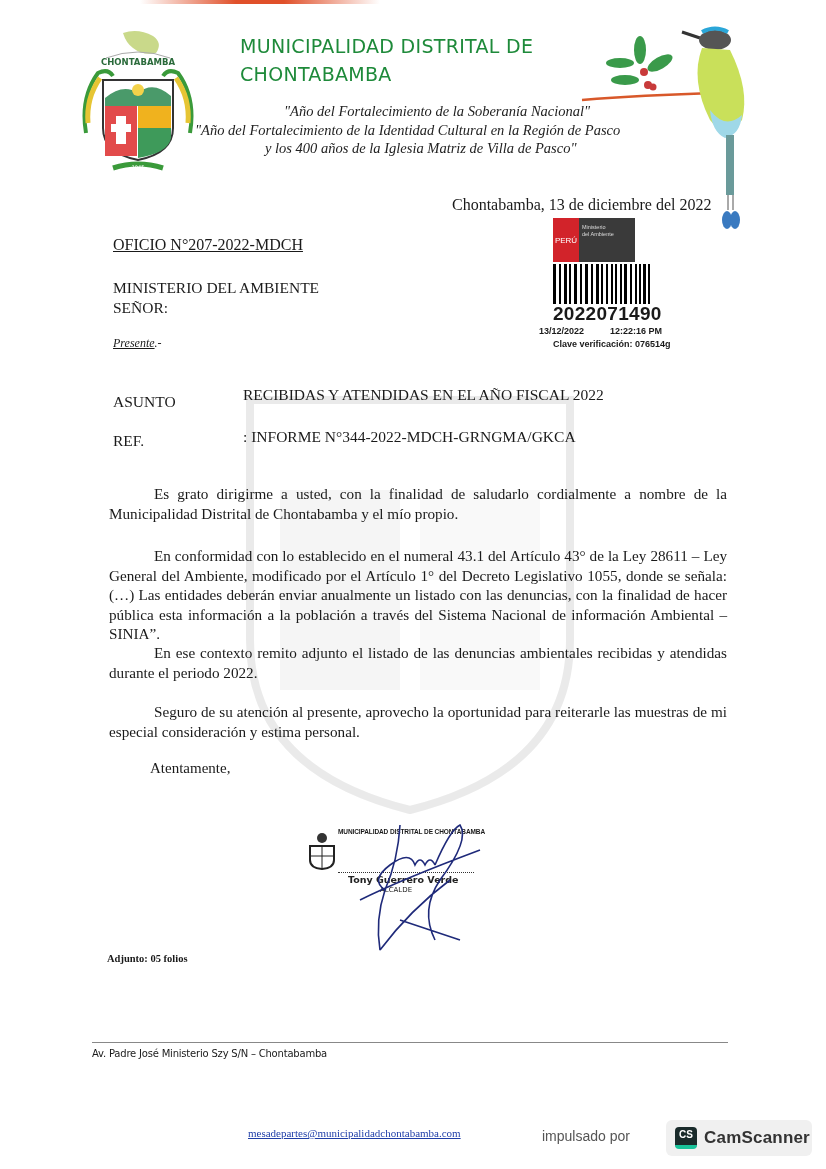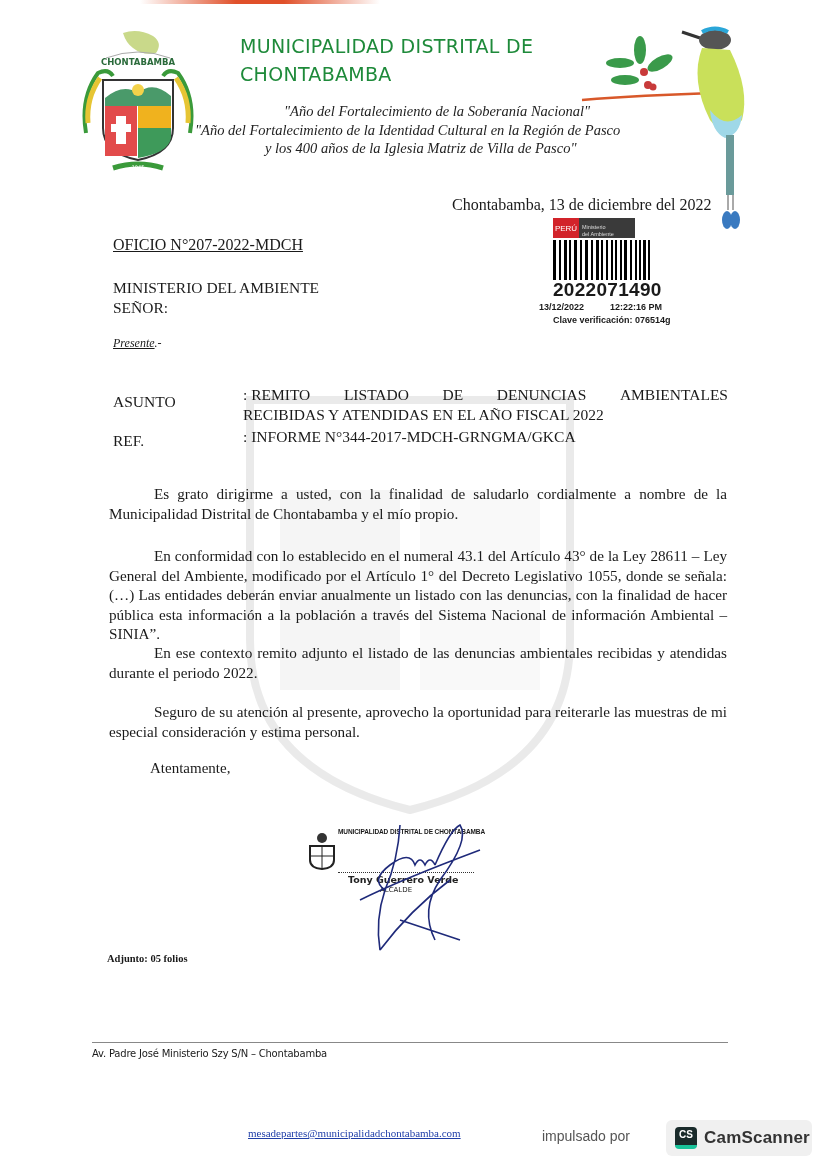--- a/index.html
+++ b/index.html
@@ -14,21 +14,21 @@
   .motto2{left:195px;top:121px;}
   .motto3{left:265px;top:139px;}
   .branch{left:580px;top:25px;width:170px;height:80px;}
   .bird{left:670px;top:20px;width:120px;height:220px;}
   .date{left:452px;top:184px;font-family:"Liberation Serif",serif;font-size:16px;margin-top:12px;}
   .oficio{left:113px;top:236px;font-size:16px;text-decoration:underline;font-family:"Liberation Serif",serif;}
   .senor{left:113px;top:278px;font-size:15.5px;line-height:20px;font-family:"Liberation Serif",serif;}
   .presente{left:113px;top:336px;font-size:12px;font-style:italic;font-family:"Liberation Serif",serif;}
   .presente span.u{text-decoration:underline;}
   .stamp{left:553px;top:218px;width:140px;}
-  .stamp-logo{display:flex;height:20px;width:82px;}
+  .stamp-logo{display:flex;height:44px;width:82px;}
   .stamp-peru{background:#d2232a;color:#fff;font-family:"Liberation Sans",sans-serif;font-size:8px;width:26px;display:flex;align-items:center;justify-content:center;}
   .stamp-min{background:#3a3a3a;color:#ddd;font-family:"Liberation Sans",sans-serif;font-size:5.5px;line-height:7px;padding:6px 3px;width:50px;}
   .barcode{display:flex;height:40px;margin-top:2px;gap:0;}
   .barcode span{display:block;height:100%;background:#000;}
   .bc-num{font-family:"Liberation Sans",sans-serif;font-weight:bold;font-size:19px;margin-top:0;line-height:20px;letter-spacing:.3px;}
   .bc-date{font-family:"Liberation Sans",sans-serif;font-weight:bold;font-size:9px;margin-left:-14px;margin-top:2px;white-space:nowrap;}
   .bc-date span+span{margin-left:26px;}
   .bc-clave{font-family:"Liberation Sans",sans-serif;font-weight:bold;font-size:9px;margin-top:3px;white-space:nowrap;}
   .asunto-label{left:113px;top:393px;font-size:15.5px;font-family:"Liberation Serif",serif;}
   .ref-label{left:113px;top:432px;font-size:15.5px;font-family:"Liberation Serif",serif;}
@@ -162,31 +162,24 @@
       <span style="width: 3px; margin-right: 2px;"></span>
       <span style="width: 2px; margin-right: 3px;"></span>
     </div>
   <div class="bc-num">2022071490</div>
   <div class="bc-date"><span>13/12/2022</span><span>12:22:16  PM</span></div>
   <div class="bc-clave">Clave verificación: 076514g</div>
 </div>
 
 <div class="abs asunto-label">ASUNTO</div>
 <div class="abs asunto-text">
-  <div class="line1" id="subject-line1">
-    <span>: REMITO</span>
-    <span>LISTADO</span>
-    <span>DE</span>
-    <span>DENUNCIAS</span>
-    <span>AMBIENTALES</span>
-  </div>
   <div>RECIBIDAS Y ATENDIDAS EN EL AÑO FISCAL 2022</div>
 </div>
 <div class="abs ref-label">REF.</div>
-<div class="abs ref-text">: INFORME N°344-2017-MDCH-GRNGMA/GKCA</div>
+<div class="abs ref-text">: INFORME N°344-2022-MDCH-GRNGMA/GKCA</div>
 
 <div class="abs body p1">
     <p>Es grato dirigirme a usted, con la finalidad de saludarlo cordialmente a nombre de la Municipalidad Distrital de Chontabamba y el mío propio.</p>
   </div>
 <div class="abs body p2">
     <p>En conformidad con lo establecido en el numeral 43.1 del Artículo 43° de la Ley 28611 – Ley General del Ambiente, modificado por el Artículo 1° del Decreto Legislativo 1055, donde se señala: (…) Las entidades deberán enviar anualmente un listado con las denuncias, con la finalidad de hacer pública esta información a la población a través del Sistema Nacional de información Ambiental – SINIA”.</p>
   </div>
 <div class="abs body p3">
     <p>En ese contexto remito adjunto el listado de las denuncias ambientales recibidas y atendidas durante el periodo 2022.</p>
   </div>

